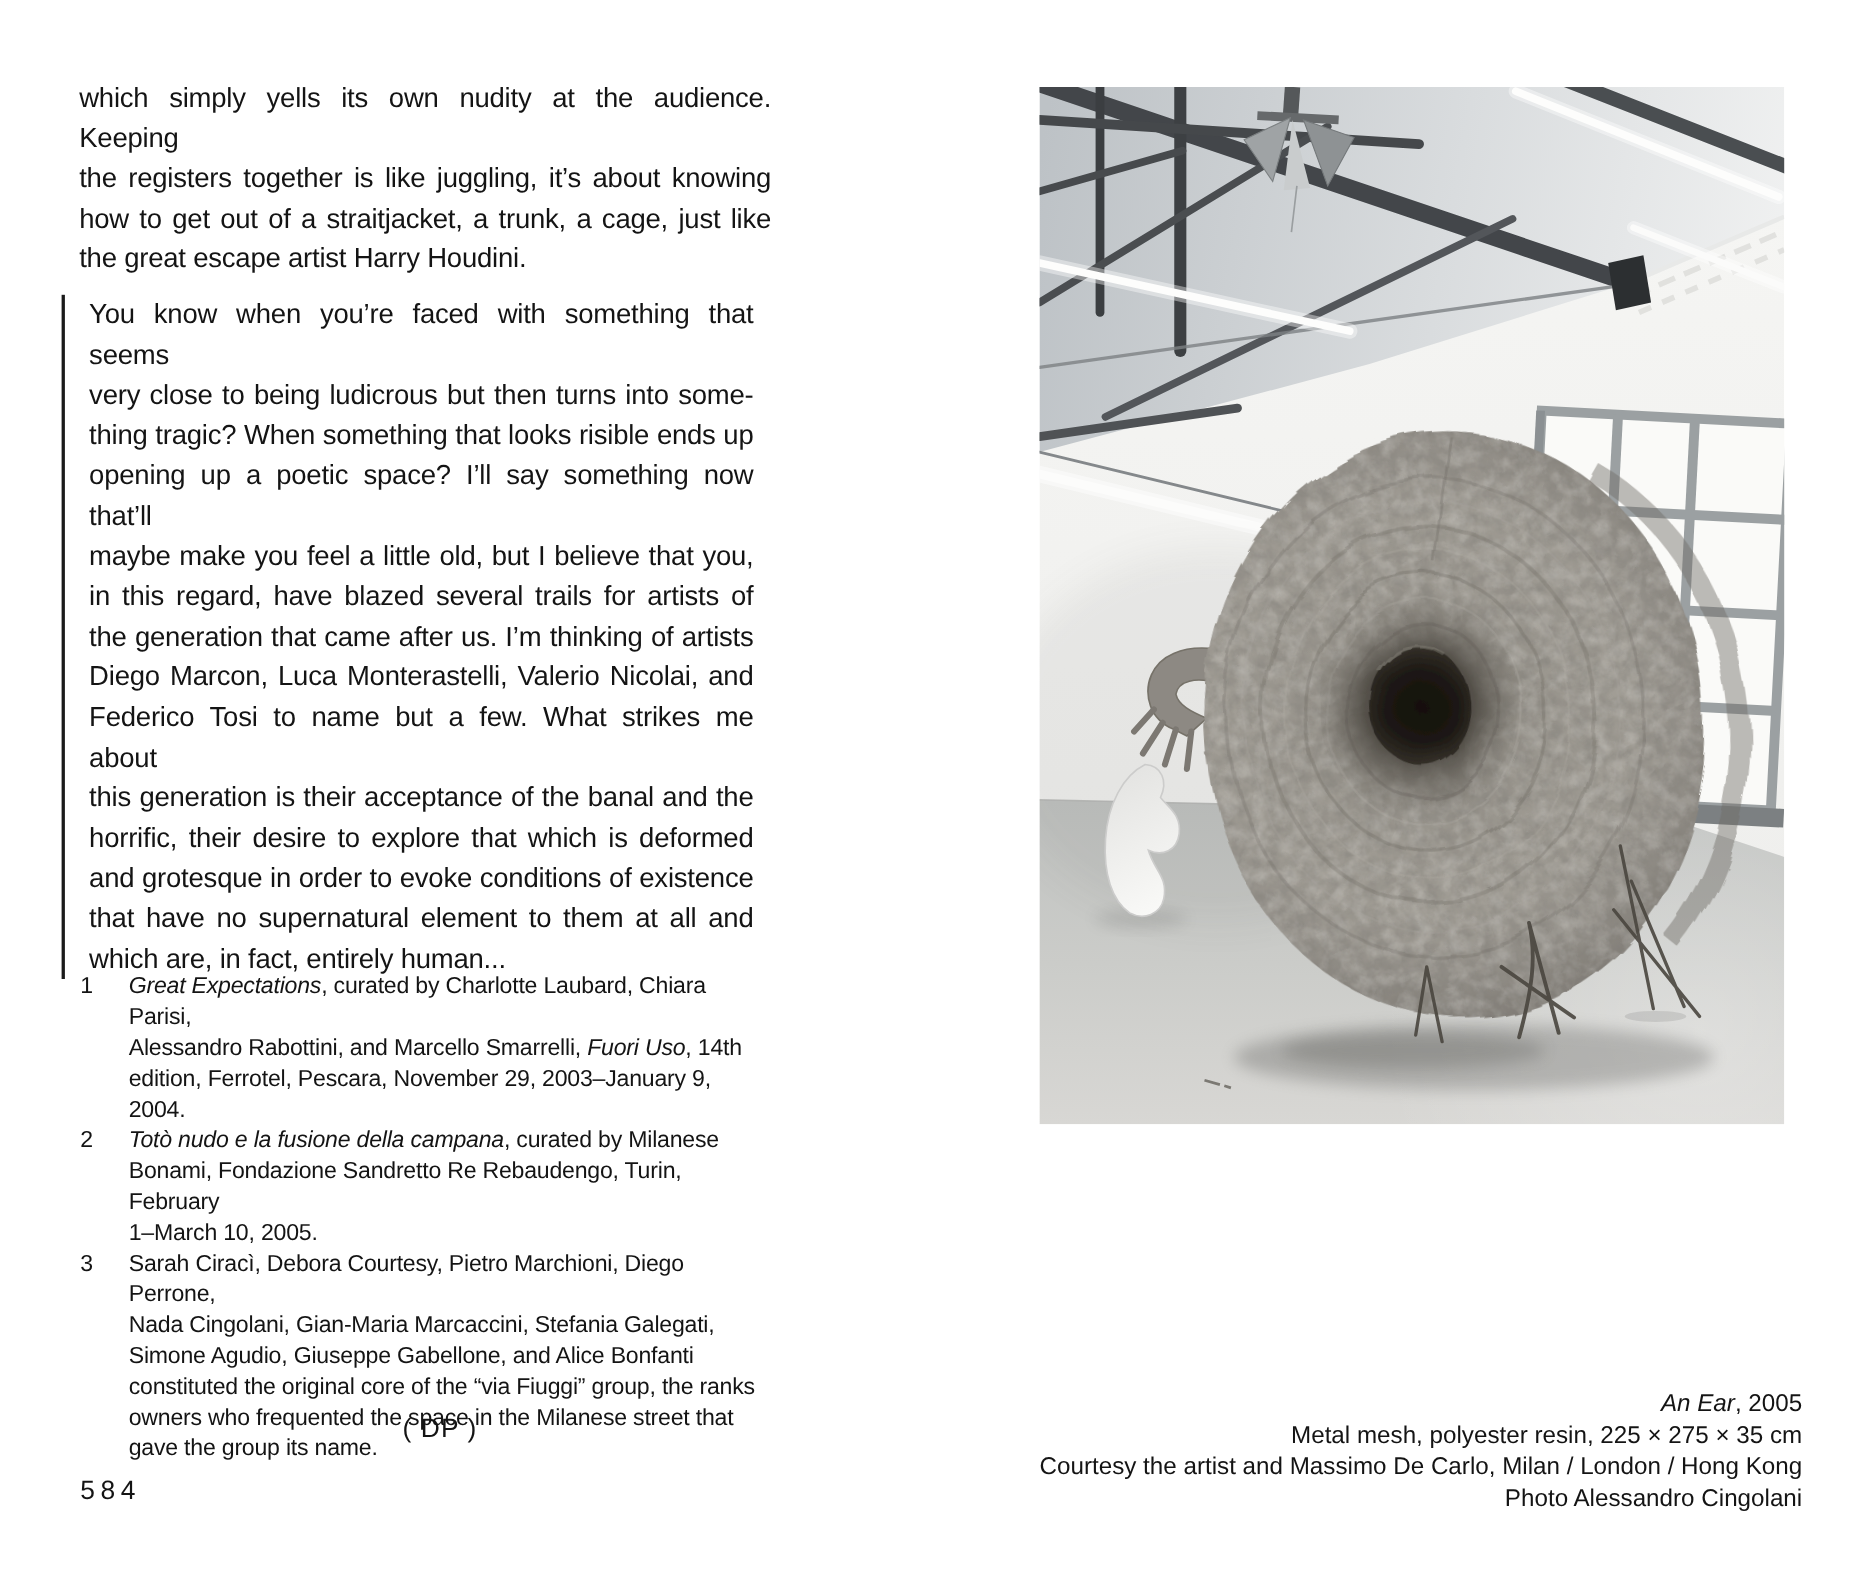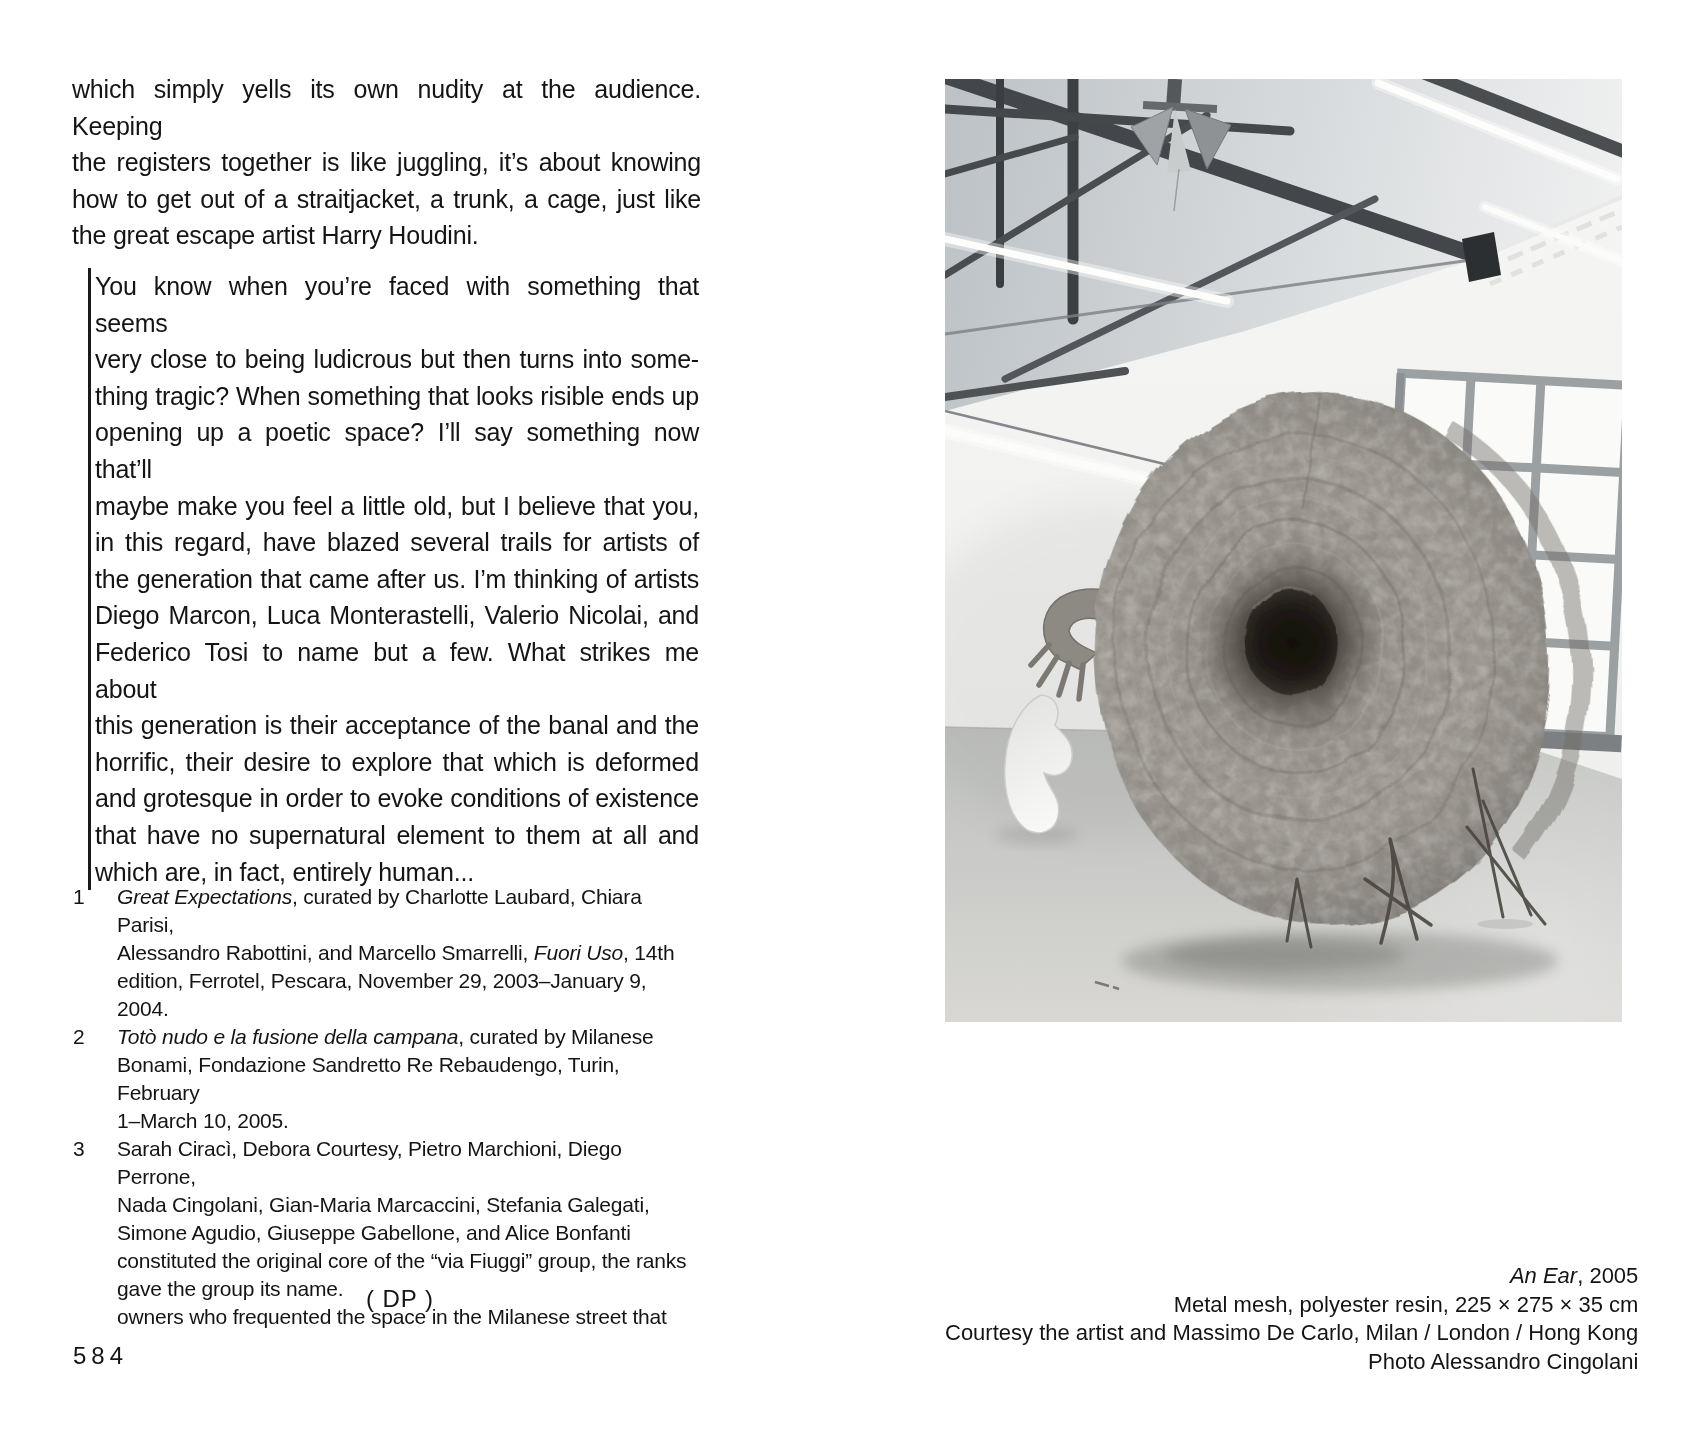--- a/index.html
+++ b/index.html
@@ -1,21 +1,21 @@
 <!DOCTYPE html>
 <html><head>
 <meta charset="utf-8">
 <style>
   html,body{margin:0;padding:0;background:#ffffff;}
   .page{position:relative;width:1701px;height:1449px;background:#ffffff;overflow:hidden;
         font-family:Liberation Sans, sans-serif;color:#141414;}
   em{font-style:italic;}
   .body-text{font-size:25px;line-height:36.6px;letter-spacing:-0.2px;}
   .para{position:absolute;left:72px;top:71px;width:629px;}
-  .quote{position:absolute;left:88px;top:268px;width:604px;border-left:3px solid #1a1a1a;padding-left:4px;}
+  .quote{position:absolute;left:56px;top:268px;width:604px;border-left:3px solid #1a1a1a;padding-left:22px;}
   .just .tl{text-align:justify;text-align-last:justify;}
   .just .tl.last{text-align-last:left;}
   .footnotes{position:absolute;left:72px;top:883px;width:630px;font-size:21px;line-height:28px;letter-spacing:-0.2px;}
   .footnotes .tl{padding-left:45px;position:relative;}
   .fnum{position:absolute;left:1px;top:0;}
   .footer-num{position:absolute;left:73px;top:1342px;font-size:24px;letter-spacing:5px;}
   .footer-mark{position:absolute;left:330px;top:1285px;width:140px;text-align:center;font-size:24px;letter-spacing:1px;}
   .photo{position:absolute;left:945px;top:79px;width:677px;height:943px;}
   .photo svg{display:block;}
   .caption{position:absolute;left:945px;top:1262px;font-size:22px;line-height:28.6px;}
@@ -54,22 +54,22 @@
       <div class="tl"><span class="fnum">1</span><em>Great Expectations</em><span>, curated by Charlotte Laubard, Chiara Parisi,</span></div>
       <div class="tl"><span>Alessandro Rabottini, and Marcello Smarrelli, </span><em>Fuori Uso</em><span>, 14th</span></div>
       <div class="tl last"><span>edition, Ferrotel, Pescara, November 29, 2003–January 9, 2004.</span></div>
       <div class="tl"><span class="fnum">2</span><em>Totò nudo e la fusione della campana</em><span>, curated by Milanese</span></div>
       <div class="tl"><span>Bonami, Fondazione Sandretto Re Rebaudengo, Turin, February</span></div>
       <div class="tl last"><span>1–March 10, 2005.</span></div>
       <div class="tl"><span class="fnum">3</span><span>Sarah Ciracì, Debora Courtesy, Pietro Marchioni, Diego Perrone,</span></div>
       <div class="tl"><span>Nada Cingolani, Gian-Maria Marcaccini, Stefania Galegati,</span></div>
       <div class="tl"><span>Simone Agudio, Giuseppe Gabellone, and Alice Bonfanti</span></div>
       <div class="tl"><span>constituted the original core of the “via Fiuggi” group, the ranks</span></div>
+      <div class="tl"><span>owners who frequented the space in the Milanese street that</span></div>
       <div class="tl last"><span>gave the group its name.</span></div>
-      <div class="tl"><span>owners who frequented the space in the Milanese street that</span></div>
     </div>
 
   <div class="footer-num">584</div>
   <div class="footer-mark">( DP )</div>
 
   <div class="photo">
     <svg width="677" height="943" viewBox="0 0 677 943" xmlns="http://www.w3.org/2000/svg">
       <defs>
         <linearGradient id="wallG" x1="0" y1="0" x2="0" y2="1">
           <stop offset="0" stop-color="#f6f6f4"></stop>

